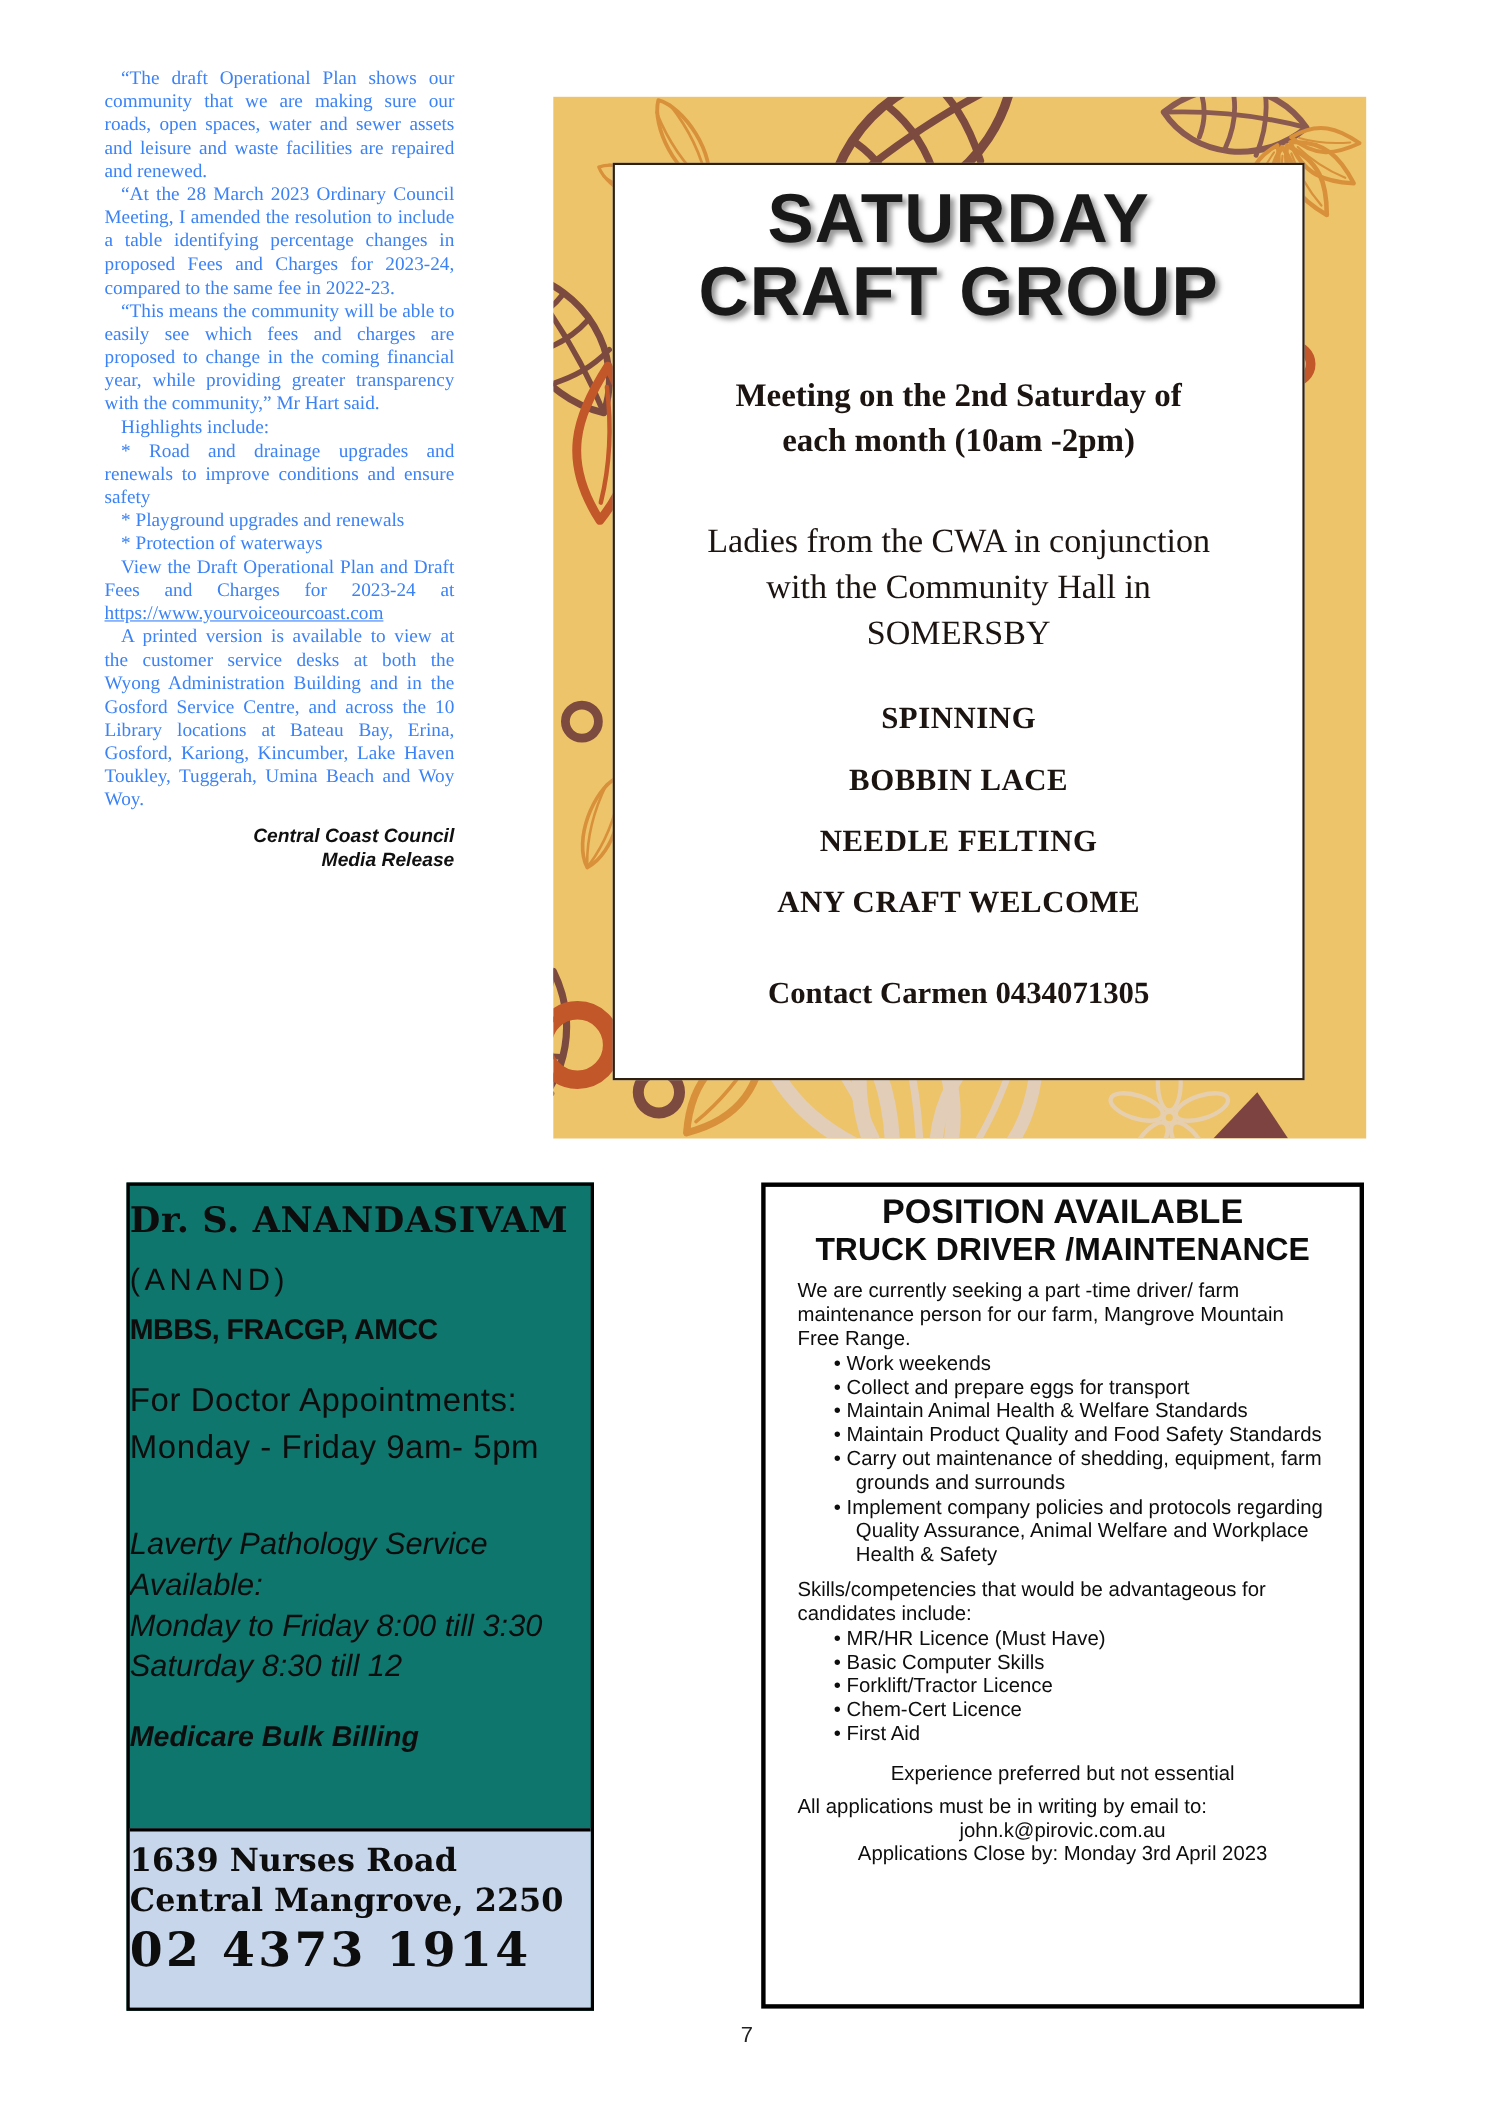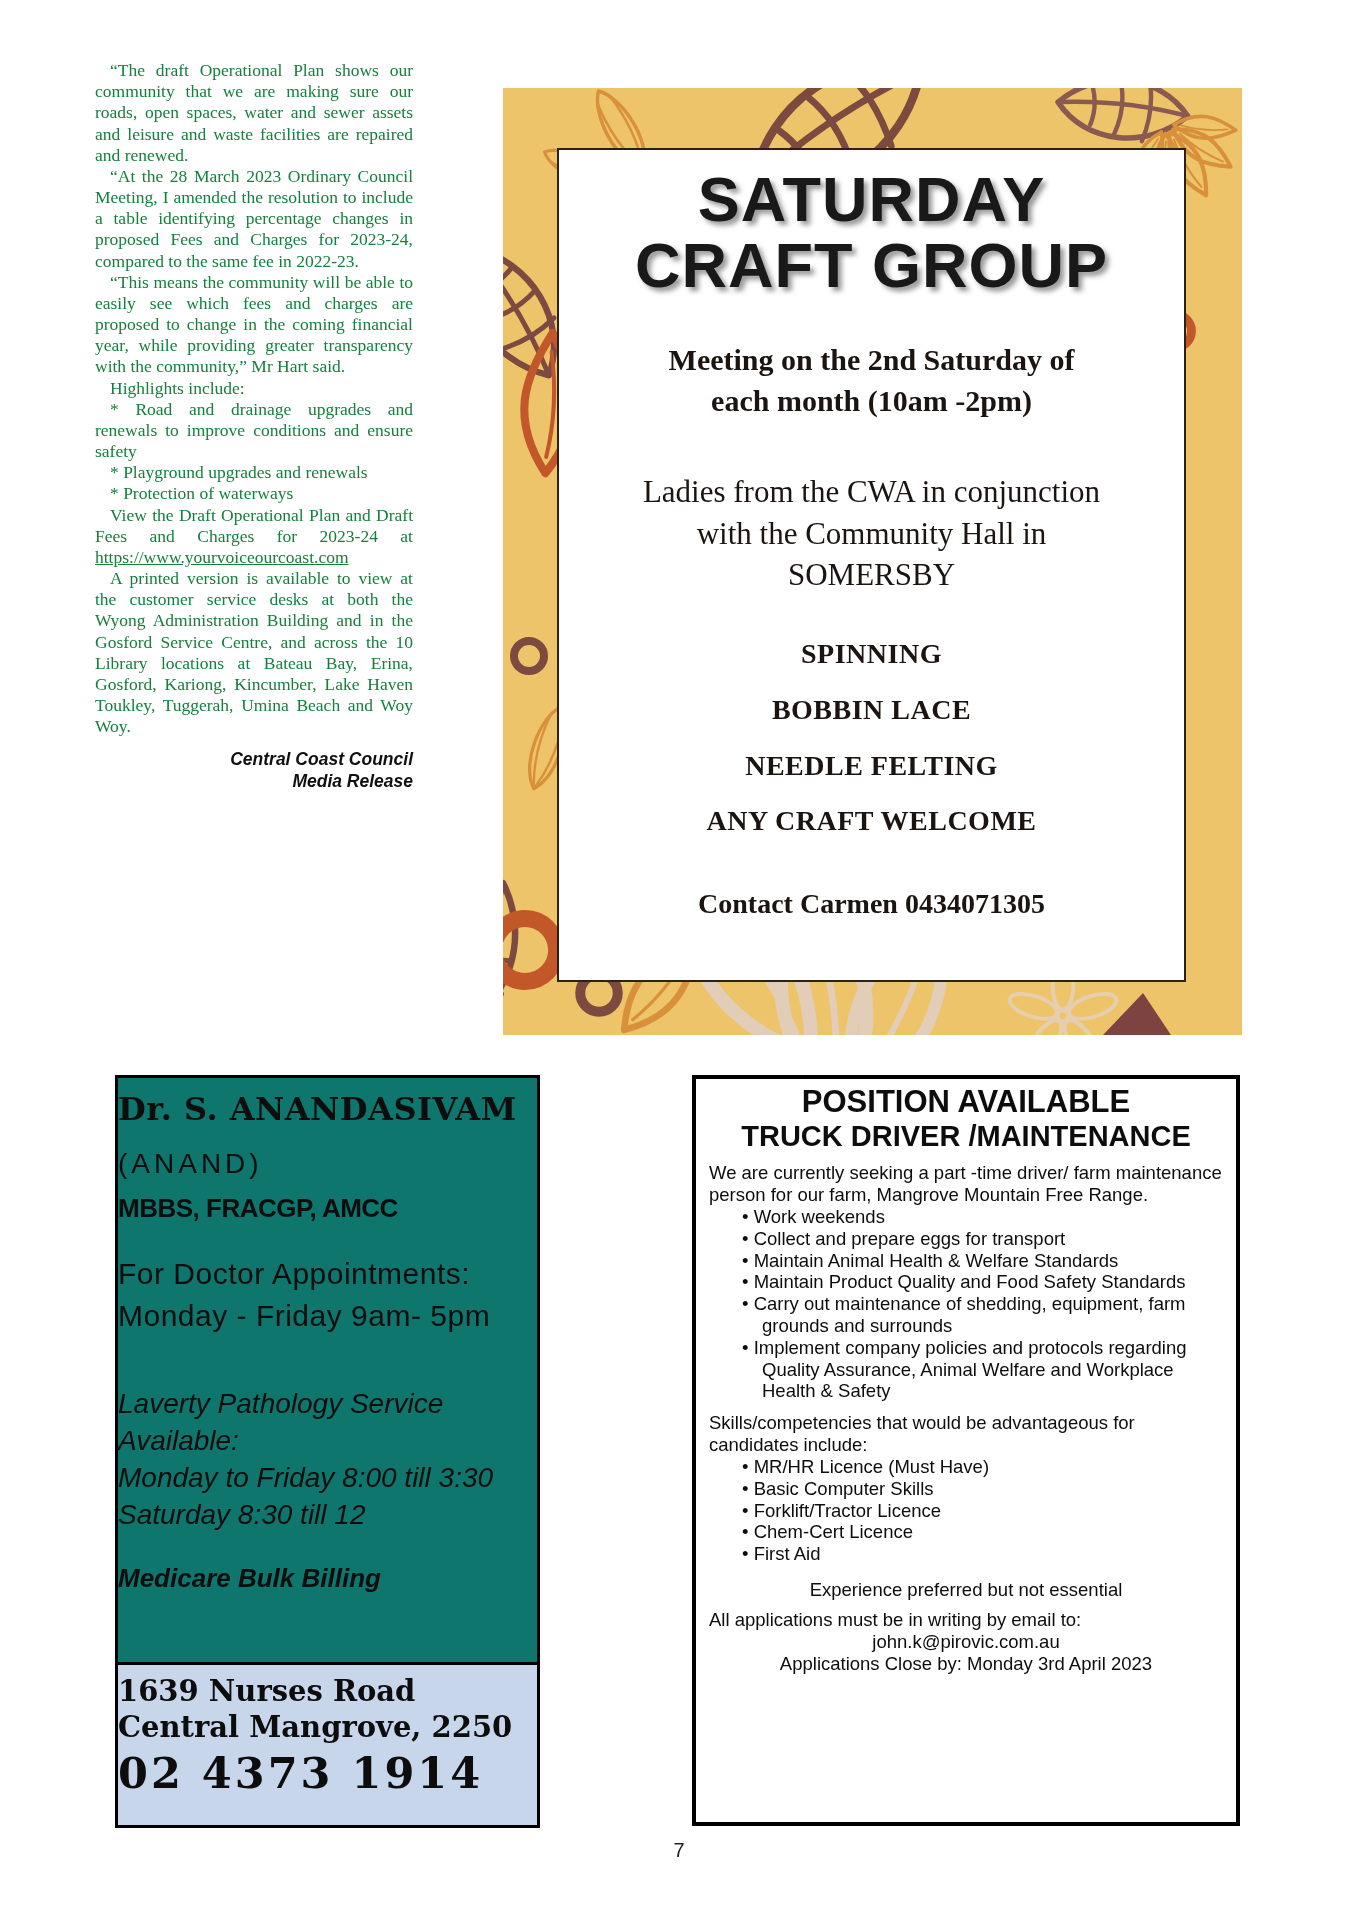--- a/index.html
+++ b/index.html
@@ -2,21 +2,21 @@
 <html><head>
 <meta charset="utf-8">
 <style>
   html,body{margin:0;padding:0;background:#ffffff;}
   .page{position:relative;width:1358px;height:1920px;background:#fff;overflow:hidden;
         font-family:"Liberation Serif", serif;color:#151515;}
 
   
   .article{position:absolute;left:95px;top:60px;width:318px;}
   .article-body p{margin:0;text-indent:15px;text-align:justify;
-        font:17.5px/1.21 "Liberation Serif", serif;color:#15803d;}
+        font:17.5px/1.21 "Liberation Serif", serif;color:#3b82f6;}
   .article-url{text-decoration:underline;}
   .attribution{margin-top:10px;text-align:right;
         font:italic 600 17.5px/1.3 "Liberation Sans", sans-serif;color:#101010;}
 
   
   .craft-ad{position:absolute;left:503px;top:88px;width:739px;height:947px;overflow:hidden;}
   .leaves{position:absolute;left:0;top:0;z-index:1;}
   .leaves path,.leaves circle,.leaves ellipse{fill:none;stroke-linecap:round;stroke-linejoin:round;}
   .craft-inner{position:absolute;z-index:2;left:54px;top:60px;width:629px;height:834px;
         box-sizing:border-box;border:2px solid #2e2013;text-align:center;color:#1b1410;}
@@ -36,21 +36,21 @@
   .dr-quals{margin-top:14px;font:700 26px/1.1 "Liberation Sans", sans-serif;letter-spacing:-0.5px;}
   .dr-appt{margin-top:30px;font:400 30px/1.4 "Liberation Sans", sans-serif;letter-spacing:.5px;}
   .dr-path{margin-top:48px;font:italic 400 28px/1.33 "Liberation Sans", sans-serif;}
   .dr-medicare{margin-top:30px;font:italic 700 26px/1.1 "Liberation Sans", sans-serif;}
   .dr-bluebox{position:absolute;left:0;right:0;bottom:0;height:160px;border-top:3px solid #000;}
   .dr-address{margin-top:8px;font:700 29px/1.25 "DejaVu Serif", serif;}
   .dr-phone{margin-top:4px;font:700 43px/1.1 "DejaVu Serif", serif;letter-spacing:3px;}
 
   
   .job-ad{position:absolute;left:692px;top:1075px;width:548px;height:751px;
-        box-sizing:border-box;border:4px solid #000;background:#fff;padding:6px 13px;
+        box-sizing:border-box;border:4px solid #000;background:#fff;padding:6px 29px;
         font-family:"Liberation Sans", sans-serif;color:#0d0d0d;}
   .job-title1{text-align:center;font:800 31px/1.12 "Liberation Sans", sans-serif;letter-spacing:0;}
   .job-title2{text-align:center;font:700 29px/1.12 "Liberation Sans", sans-serif;}
   .job-text{margin-top:10px;font:18.5px/1.18 "Liberation Sans", sans-serif;}
   .job-bullets div{padding-left:53px;text-indent:-20px;font:18.5px/1.18 "Liberation Sans", sans-serif;}
   .job-bullets div::before{content:"\2022\00a0";}
   .job-center{text-align:center;}
   .job-bold{font-weight:400;}
   .job-exp{margin-top:14px;}
   .job-apply{margin-top:10px;}

